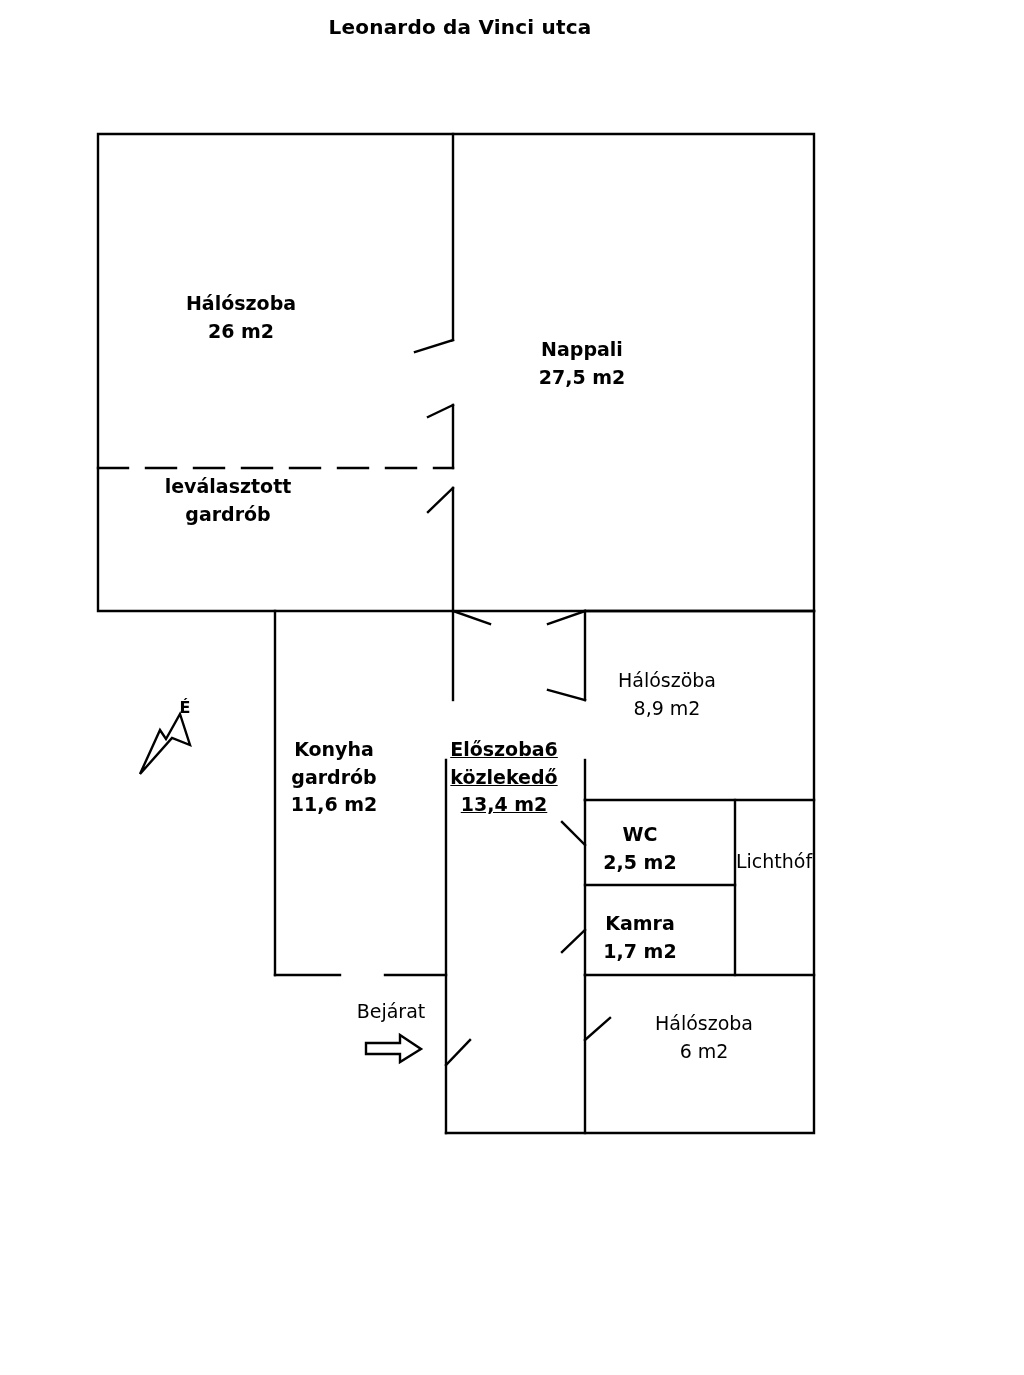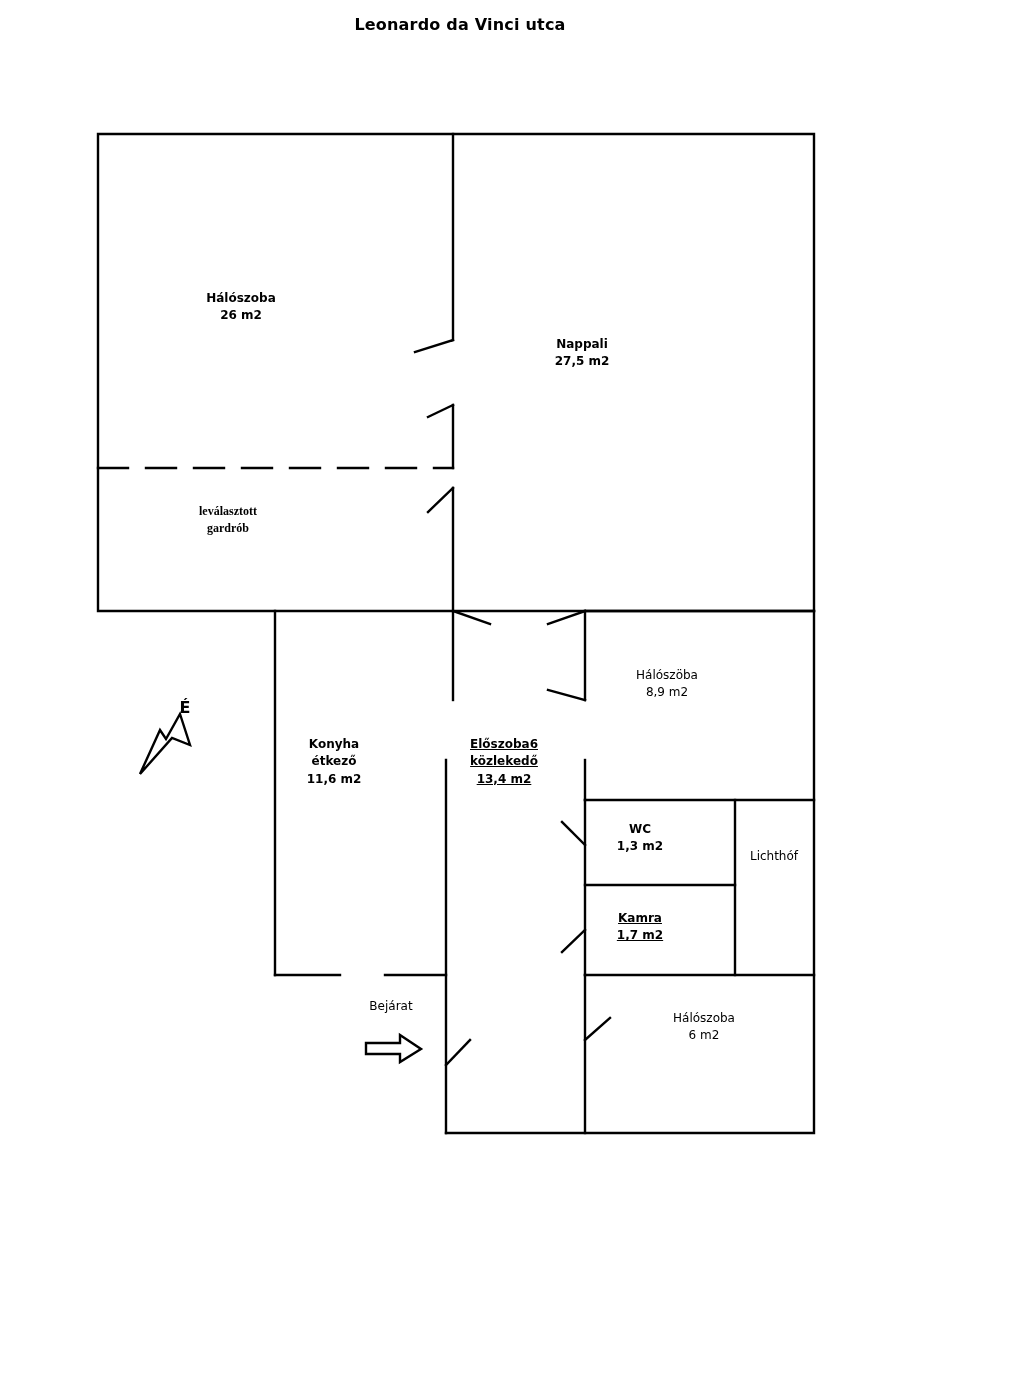--- a/index.html
+++ b/index.html
@@ -21,28 +21,28 @@
     top: 0;
     width: 1024px;
     height: 1375px;
   }
   .title {
     position: absolute;
     left: 0;
     top: 15px;
     width: 920px;
     text-align: center;
-    font-size: 16px;
+    font-size: 20px;
     font-weight: bold;
     letter-spacing: 0.2px;
   }
   .lbl {
     position: absolute;
     text-align: center;
-    font-size: 12px;
+    font-size: 19px;
     line-height: 1.45;
     white-space: pre;
     transform: translateX(-50%);
   }
   .lbl.bold { font-weight: bold; }
   .lbl.nb { font-weight: normal; }
   svg { display: block; }
 </style>
 </head>
 <body>
@@ -97,39 +97,39 @@
     <path d="M 180 714 L 190 745 L 172 738 L 140 774 L 160 730 L 166 739 Z"></path>
   </g>
 </svg>
 
 <div class="lbl bold" style="left:241px; top:290px;"><span>Hálószoba</span>
 <span>26 m2</span></div>
 
 <div class="lbl bold" style="left:574px; top:336px;margin-left:8px;"><span>Nappali</span>
 <span>27,5 m2</span></div>
 
-<div class="lbl bold" style="left:228px; top:503px;font-family:Liberation Serif, serif;"><span>leválasztott
+<div class="lbl bold" style="left:228px; top:473px;"><span>leválasztott
 gardrób</span></div>
 
 <div class="lbl bold" style="left:334px; top:736px;"><span>Konyha
-étkező</span>
+gardrób</span>
 <span>11,6 m2</span></div>
 
 <div class="lbl bold" style="left:504px; top:736px;text-decoration:underline;"><span>Előszoba6
 közlekedő</span>
 <span>13,4 m2</span></div>
 
 <div class="lbl nb" style="left:667px; top:667px;"><span>Hálószöba</span>
 <span>8,9 m2</span></div>
 
 <div class="lbl bold" style="left:640px; top:821px;"><span>WC</span>
-<span>1,3 m2</span></div>
+<span>2,5 m2</span></div>
 
 <div class="lbl nb" style="left:774px; top:848px;"><span>Lichthóf</span></div>
 
-<div class="lbl bold" style="left:640px; top:910px;text-decoration:underline;"><span>Kamra</span>
+<div class="lbl bold" style="left:640px; top:910px;"><span>Kamra</span>
 <span>1,7 m2</span></div>
 
 <div class="lbl nb" style="left:704px; top:1010px;"><span>Hálószoba</span>
 <span>6 m2</span></div>
 
 <div class="lbl nb" style="left:391px; top:998px;text-align:center;">Bejárat</div>
 <div class="lbl bold" style="left:185px; top:696px; font-size:16px;">É</div>
 
 </body></html>

